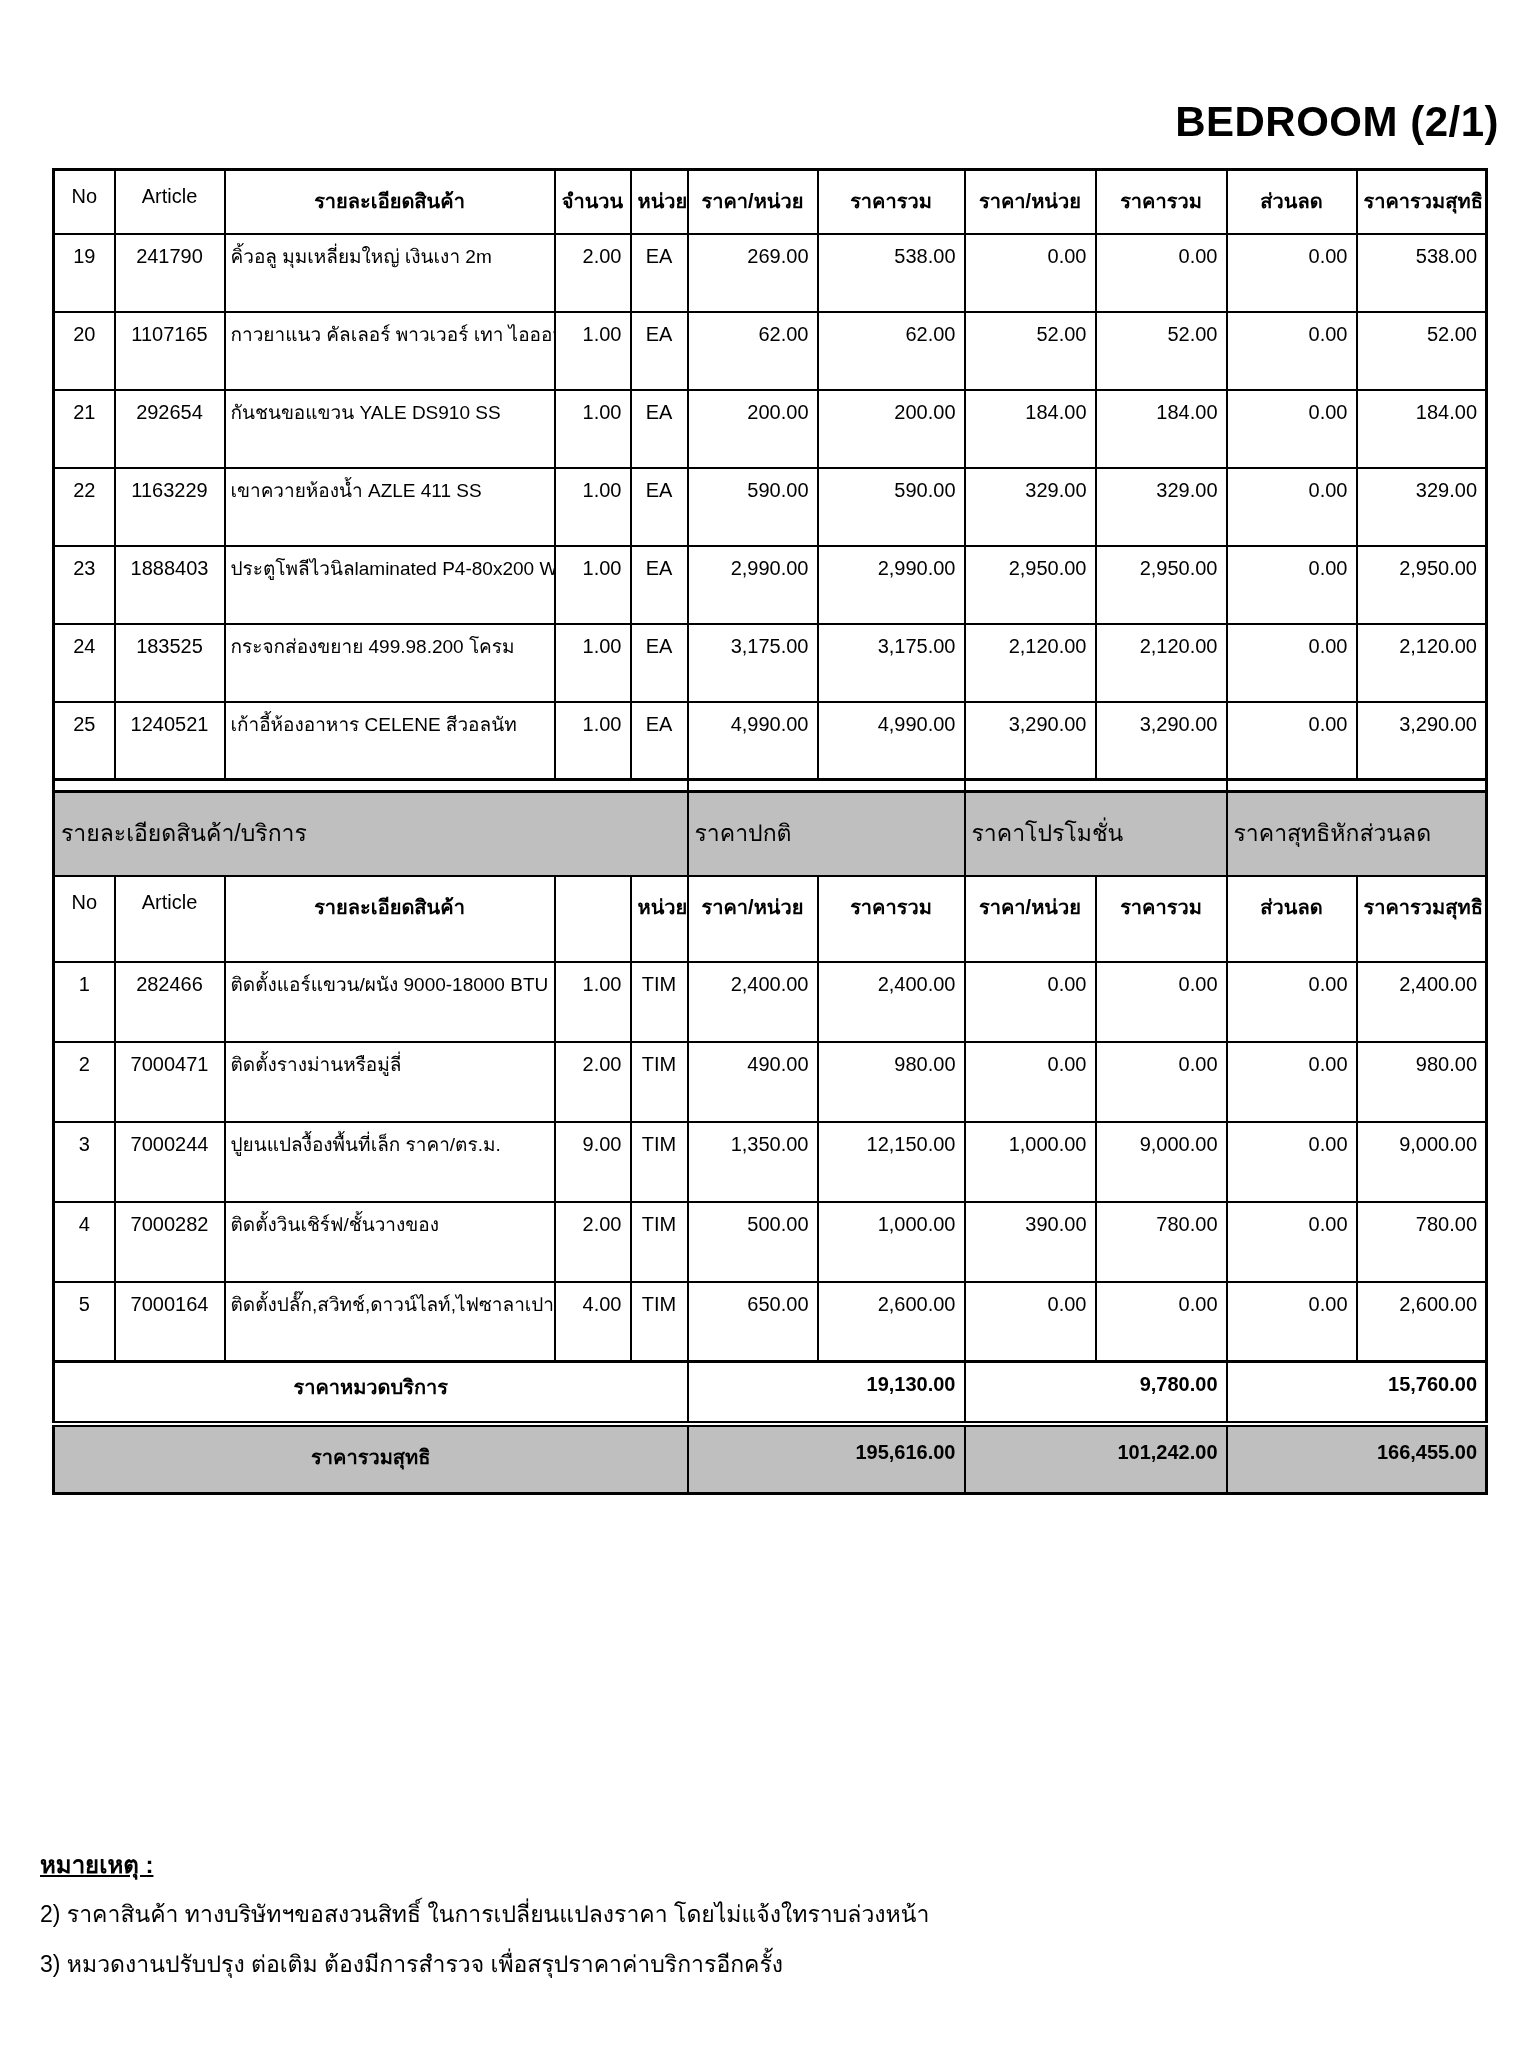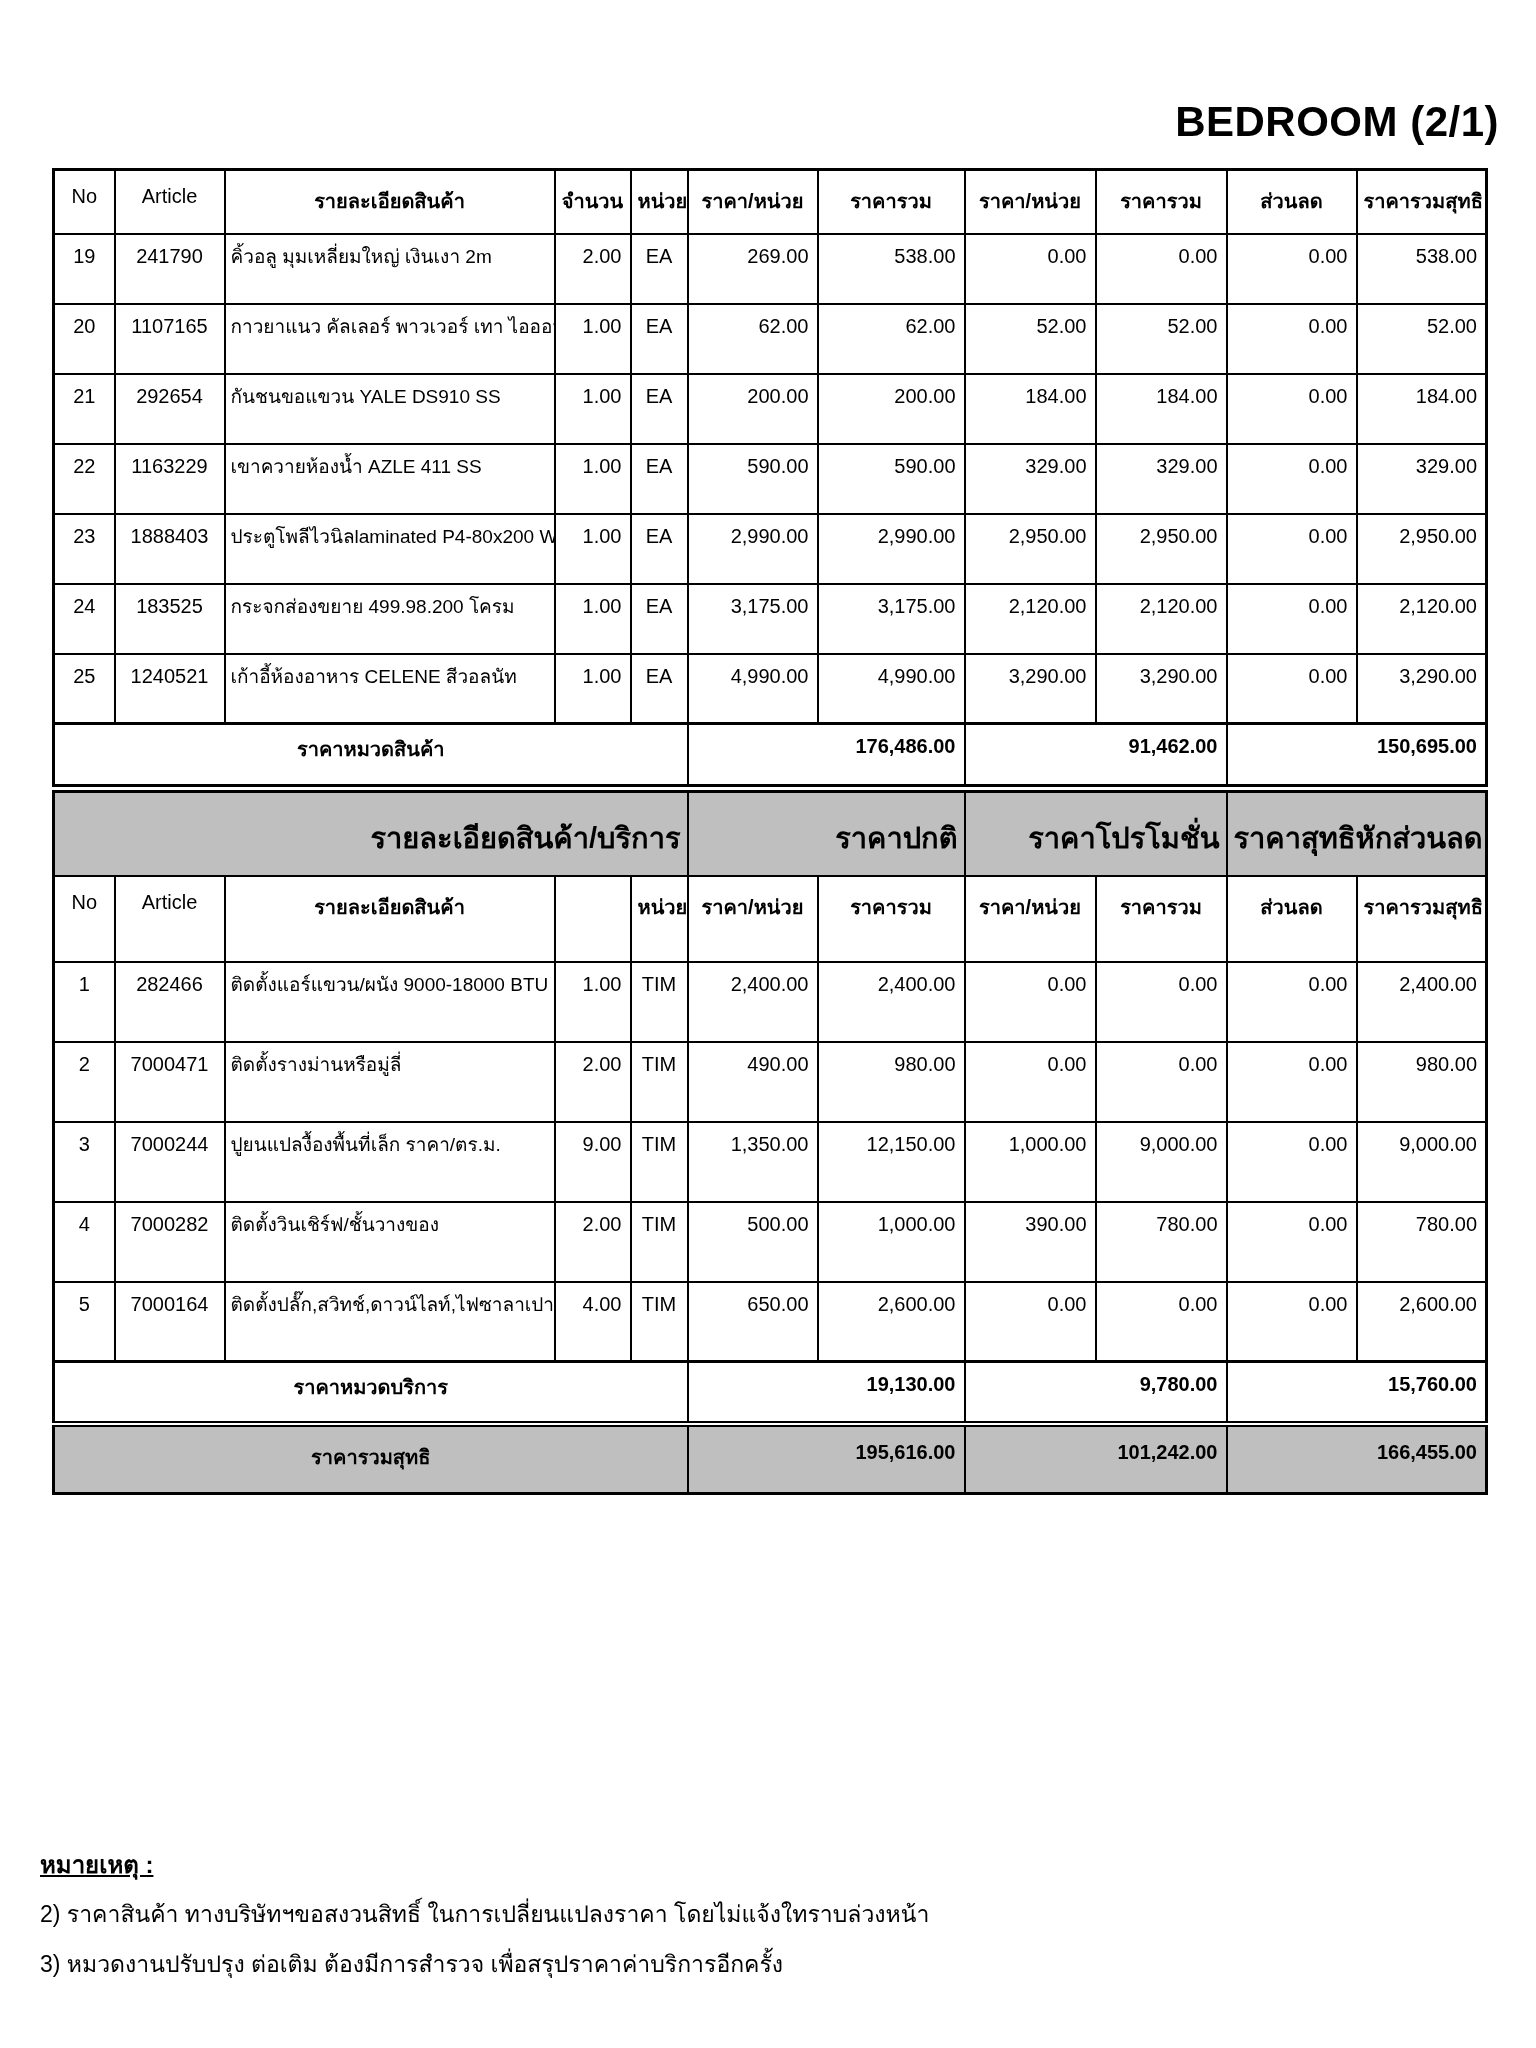--- a/index.html
+++ b/index.html
@@ -12,35 +12,35 @@
   .tbl { border-collapse:collapse; table-layout:fixed; width:1433px;
          border:3px solid #000; position:absolute; left:52px; }
   .tbl th, .tbl td { border:2px solid #000; overflow:hidden; white-space:nowrap;
          vertical-align:top; font-size:20px; padding:10px 6px 0 6px; }
   .tbl th { font-weight:700; text-align:center; padding-top:14px; }
   th.en { font-weight:400; }
 
   #products { top:168px; }
   #services { top:790px; }
 
-  tr.prow { height:70px; }
+  tr.prow { height:78px; }
   tr.srow { height:80px; }
   tr.hrow1 { height:64px; }
   tr.hrow2 { height:86px; }
   tr.band  { height:84px; }
   tr.trow  { height:62px; }
   tr.grow  { height:70px; }
 
   td.c { text-align:center; }
   td.r { text-align:right; padding-right:8px; }
   td.d { text-align:left; font-size:19px; padding-top:6px; padding-left:5px; }
 
   .total td { border-top:3px solid #000; font-weight:700; }
   .total td.lbl { text-align:center; padding-top:8px; }
-  .band td { background:#bfbfbf; font-weight:700; text-align:right; font-size:29px; padding-top:22px; }
+  .band td { background:#bfbfbf; font-weight:400; text-align:left; font-size:23px; padding-top:22px; }
   .grand td { background:#bfbfbf; font-weight:700; border-top:6px double #000; }
   .grand td.lbl { text-align:center; padding-top:14px; }
   .grand td.r { padding-top:14px; }
 
   .notes { position:absolute; top:1845px; left:40px; width:1490px; font-size:23px; }
   .notes .hd { font-weight:700; text-decoration:underline; margin-bottom:12px; font-size:24px; }
   .notes .ln { margin-bottom:14px; white-space:nowrap; overflow:hidden; }
 </style>
 </head>
 <body>

